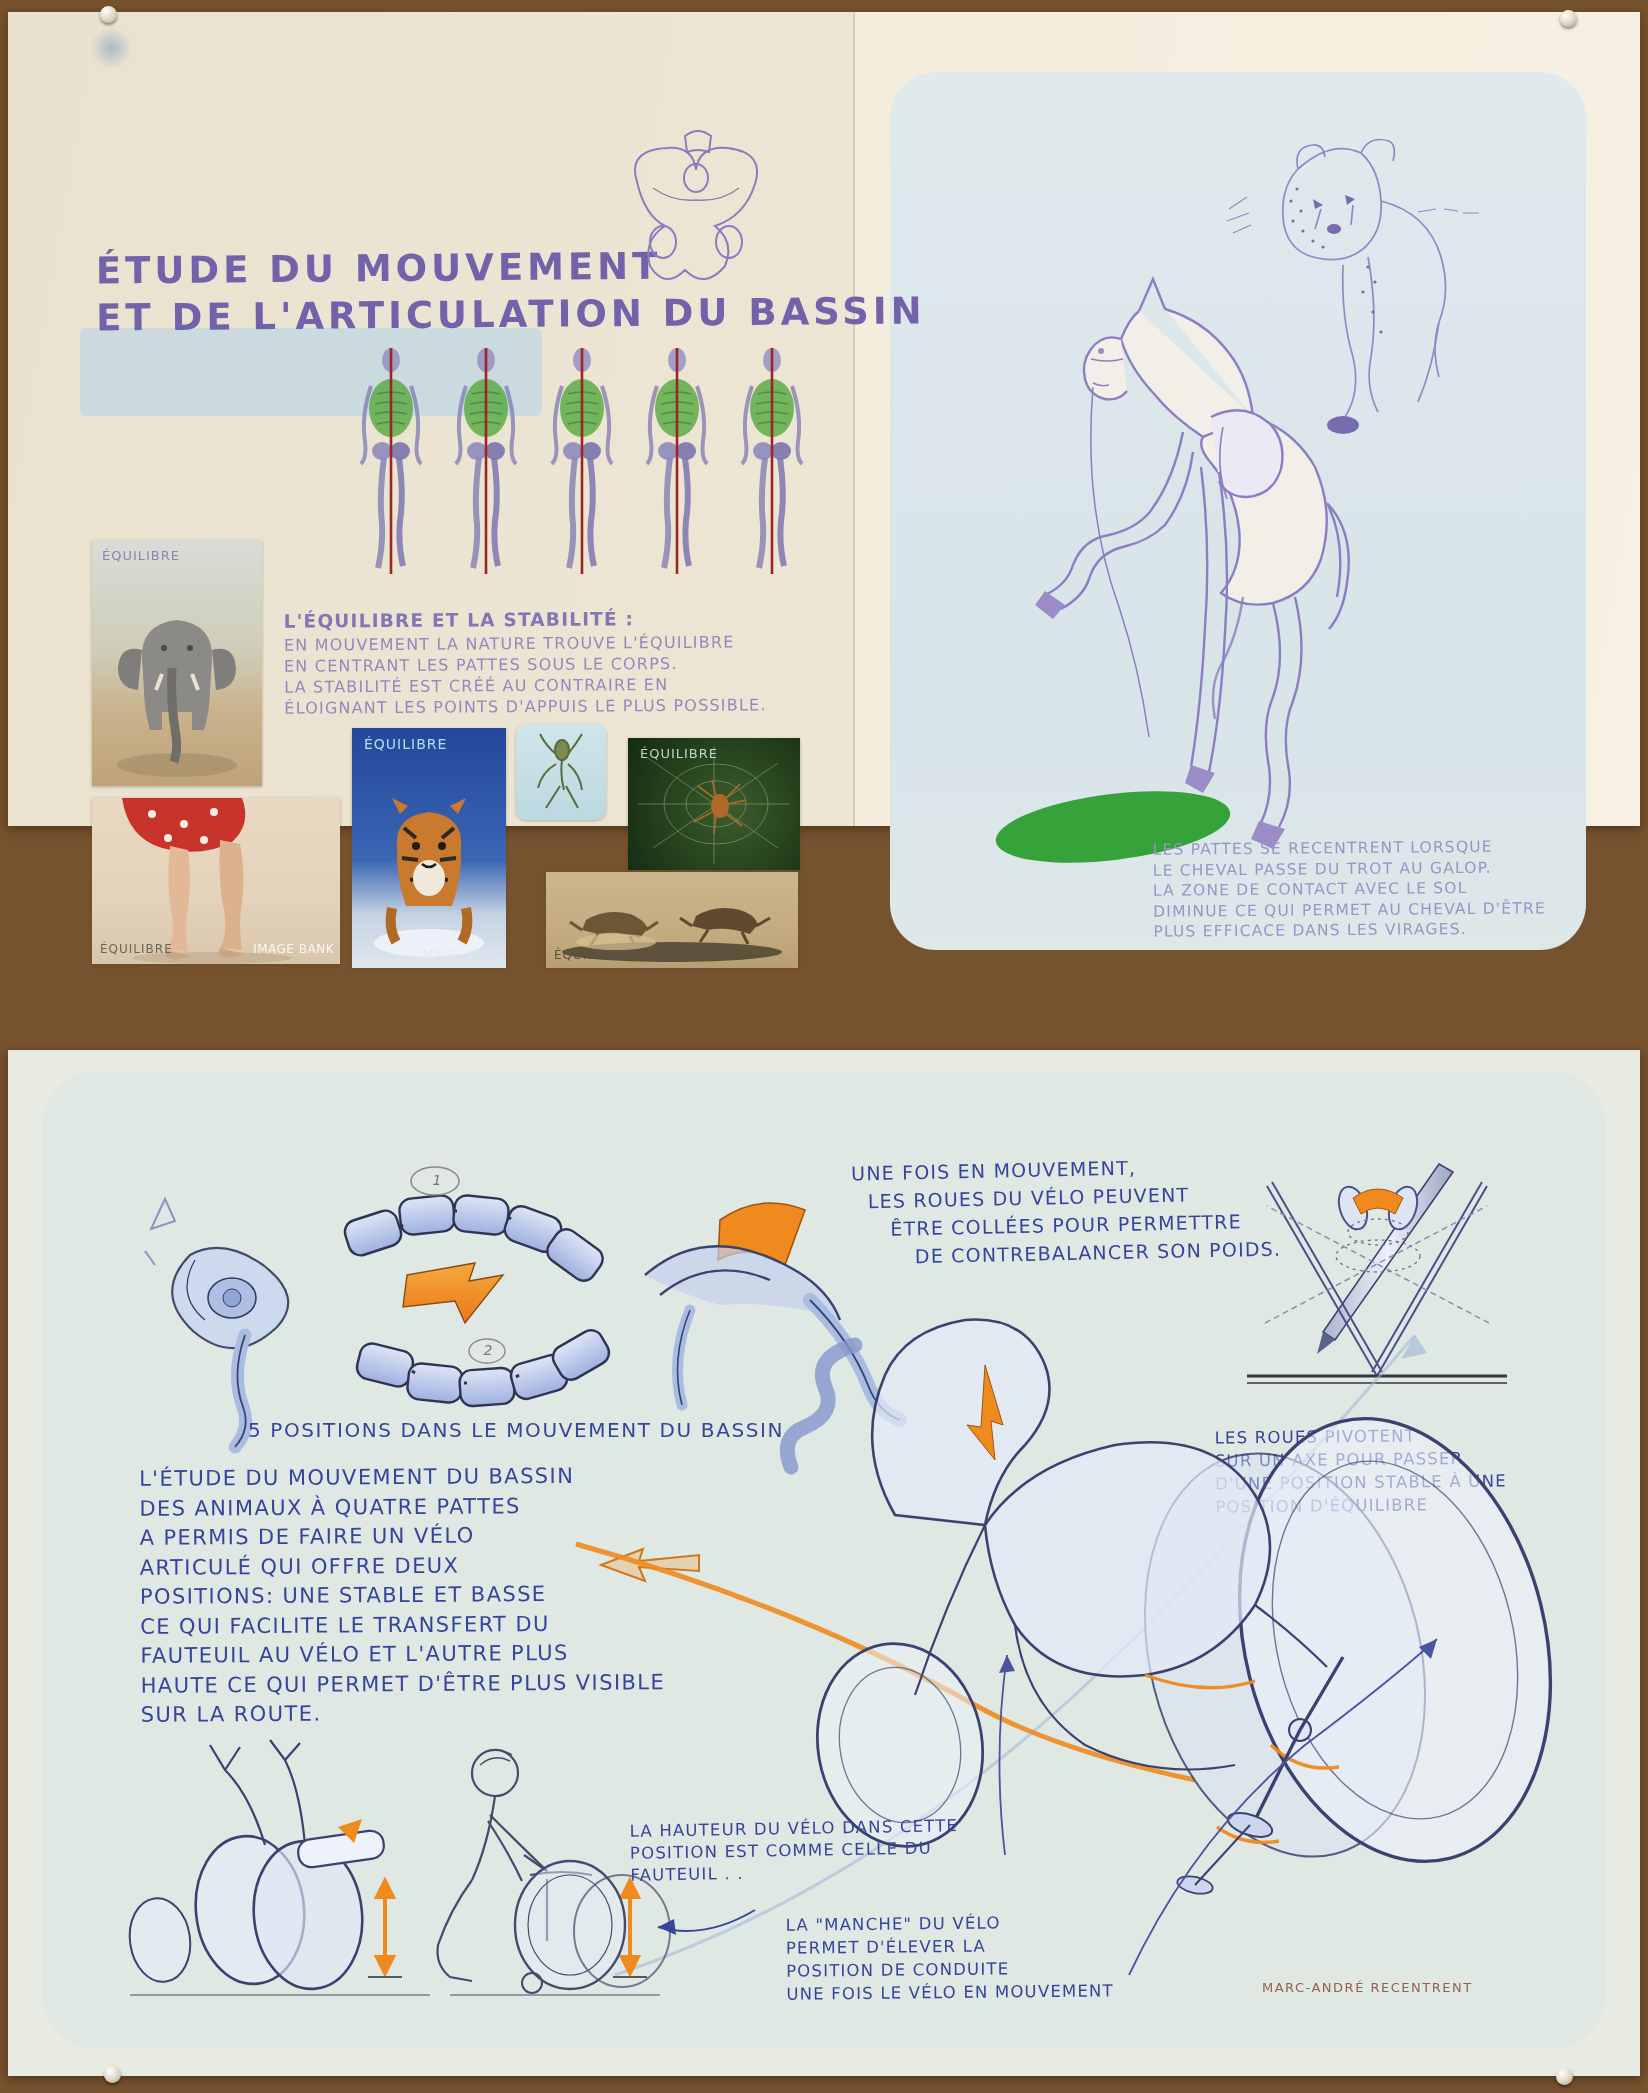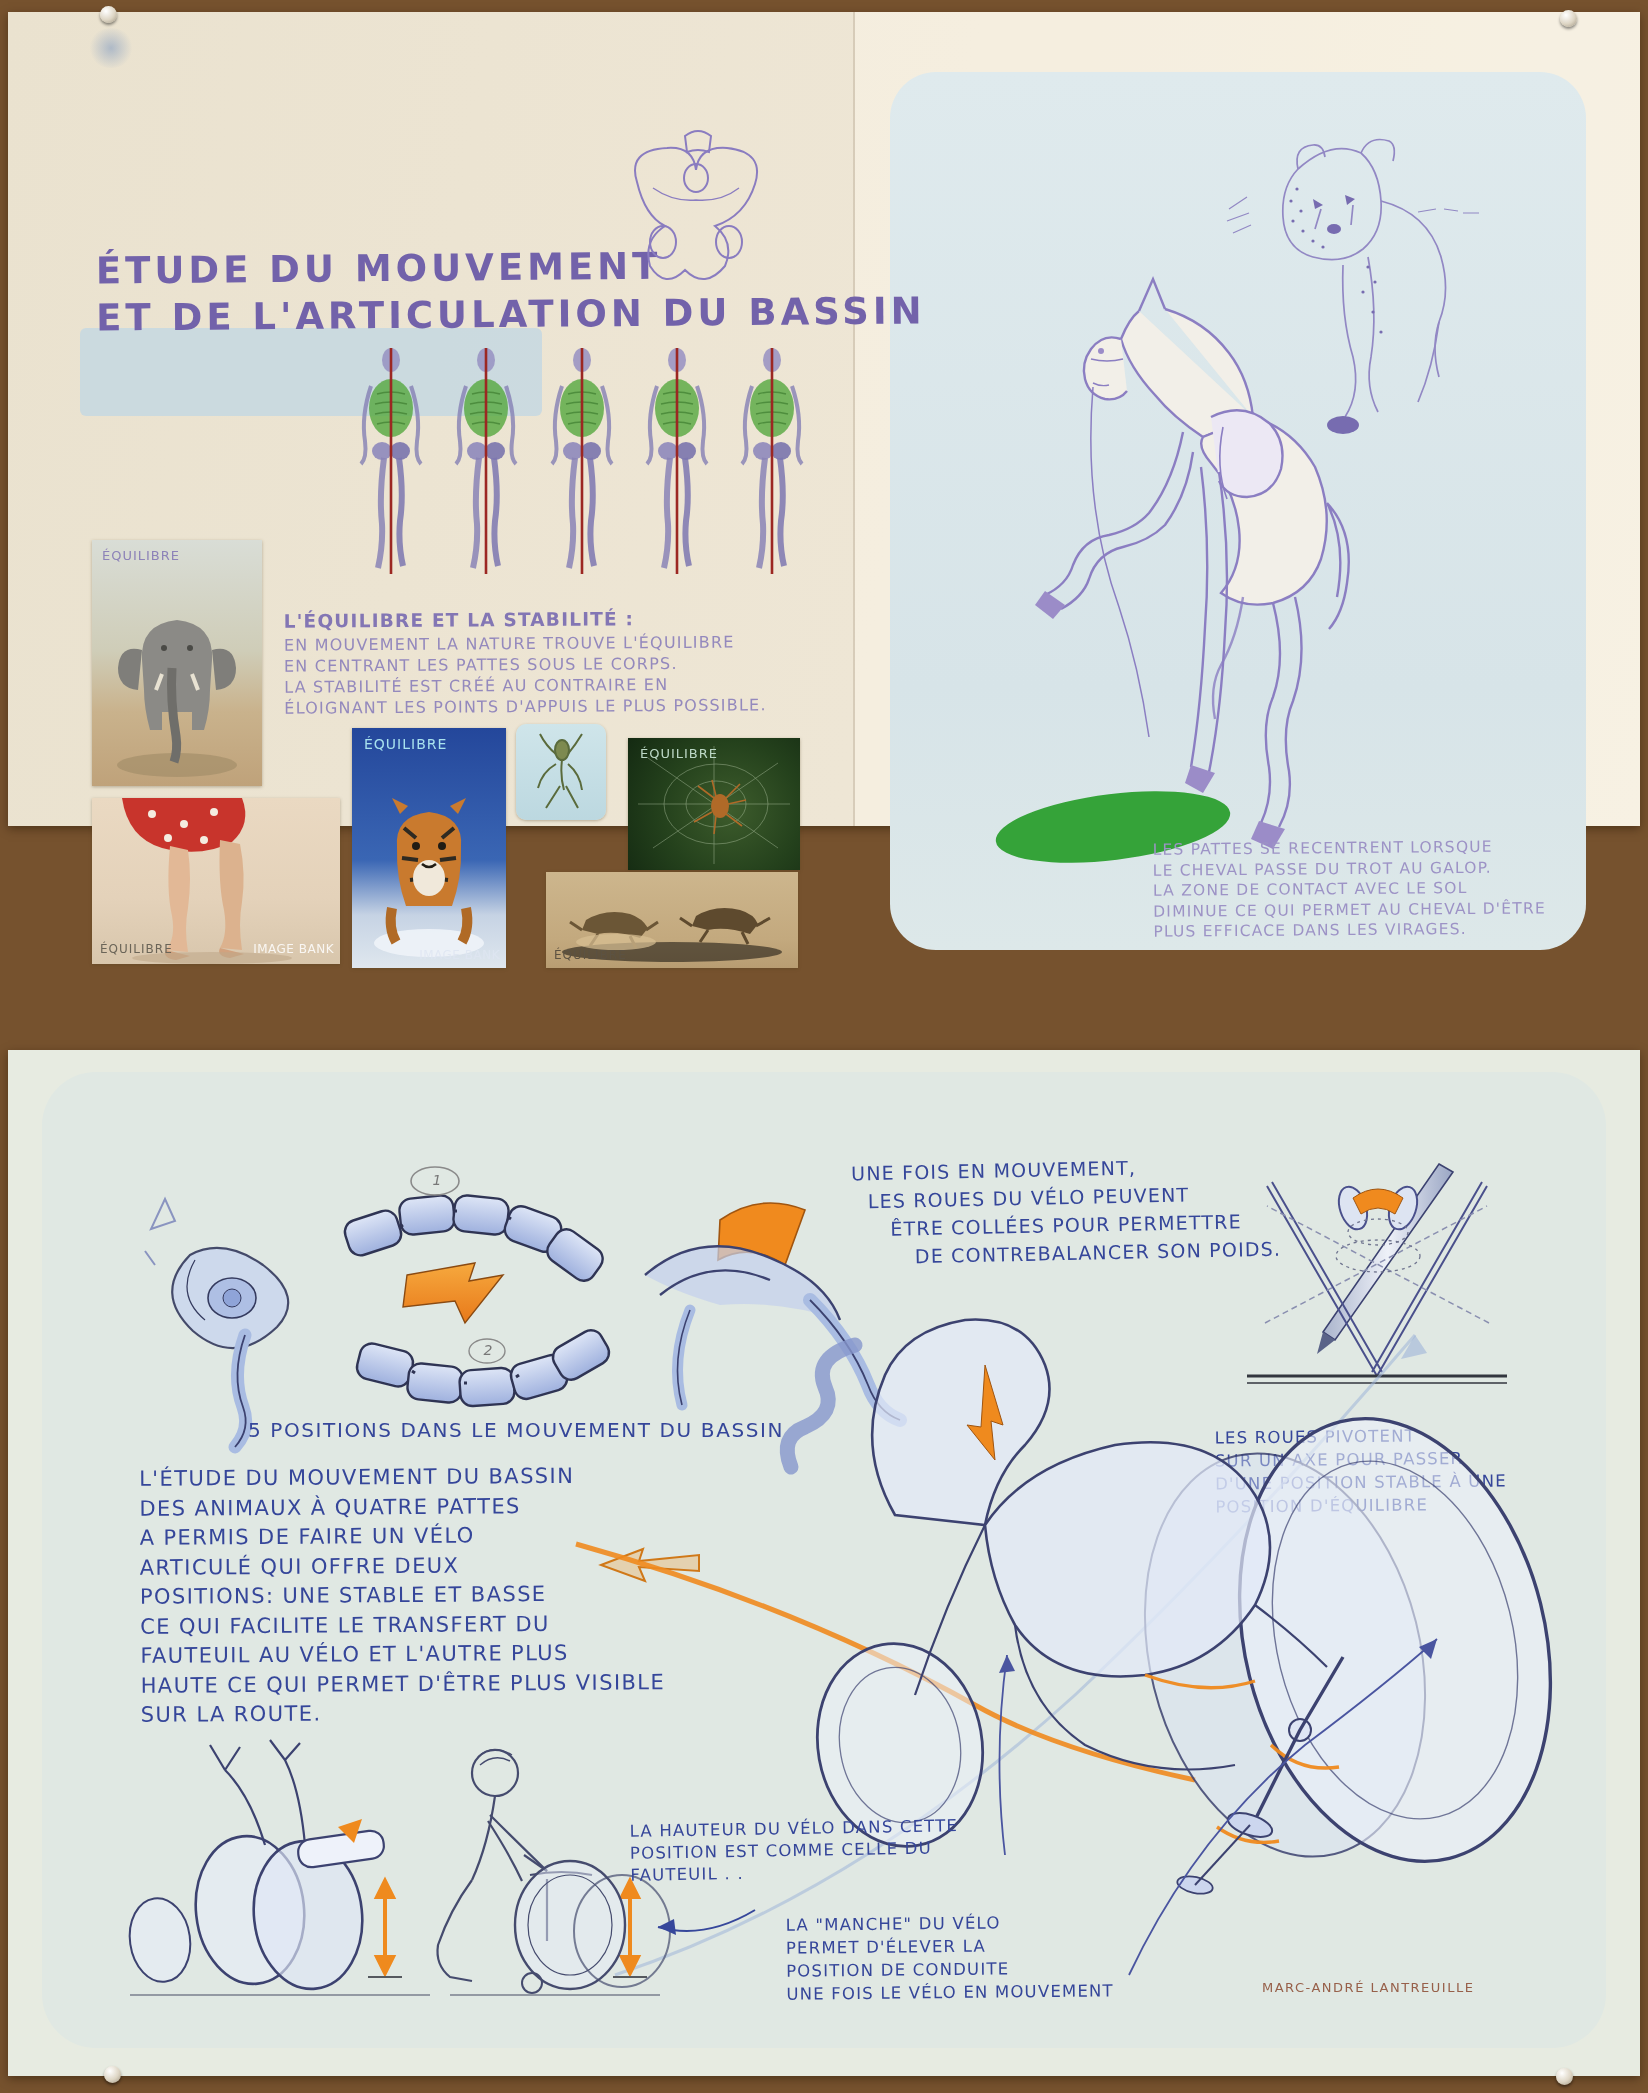--- a/index.html
+++ b/index.html
@@ -454,21 +454,21 @@
     <div>FAUTEUIL . .</div>
   </div>
 
   <div class="mnote hw bluetxt">
     <div>LA "MANCHE" DU VÉLO</div>
     <div>PERMET D'ÉLEVER LA</div>
     <div>POSITION DE CONDUITE</div>
     <div>UNE FOIS LE VÉLO EN MOUVEMENT</div>
   </div>
 
-  <div class="sig hw">MARC-ANDRÉ LANTREUILLE</div>
+  <div class="sig hw">MARC-ANDRÉ RECENTRENT</div>
 
   <div class="pin" style="left:100px;top:6px;"></div>
   <div class="pin" style="left:1560px;top:10px;"></div>
   <div class="pin" style="left:104px;top:2066px;"></div>
   <div class="pin" style="left:1556px;top:2068px;"></div>
   <div class="smudge"></div>
 
 </div>
 
 </body></html>

